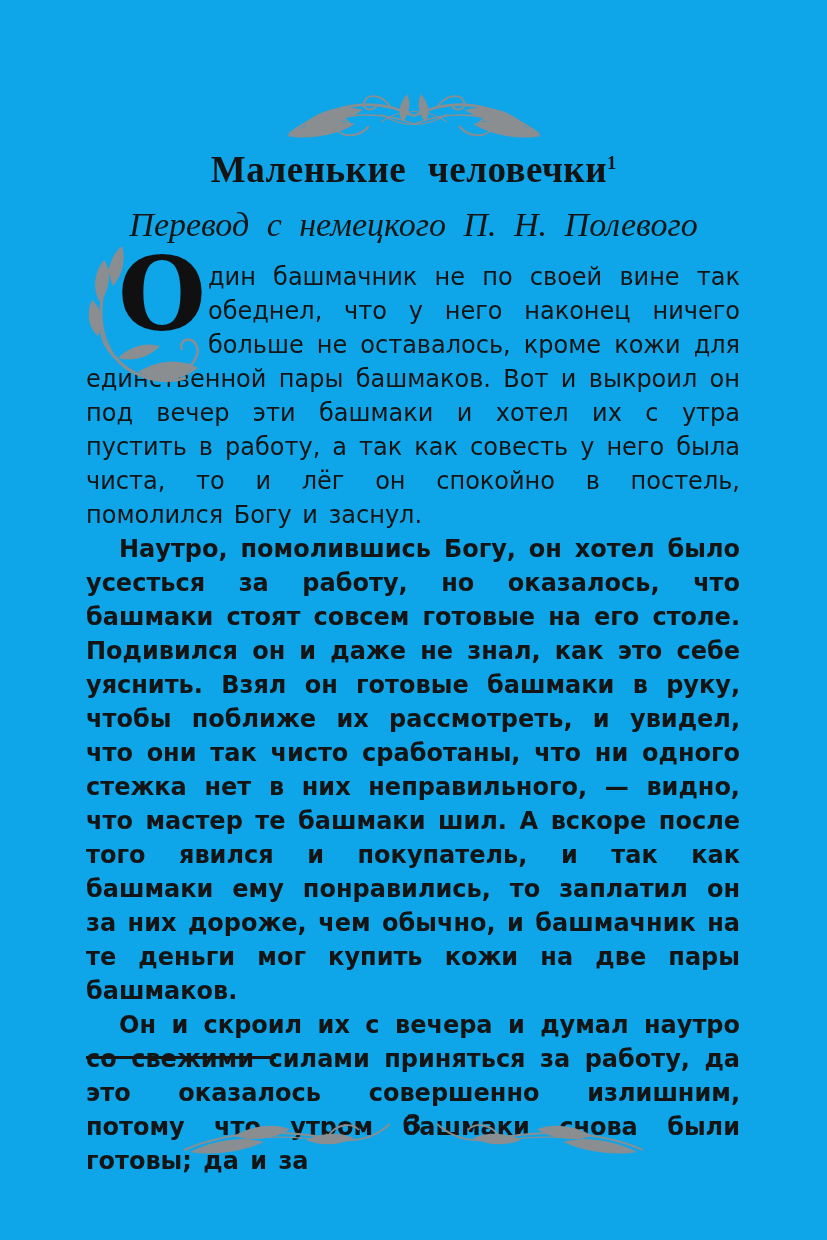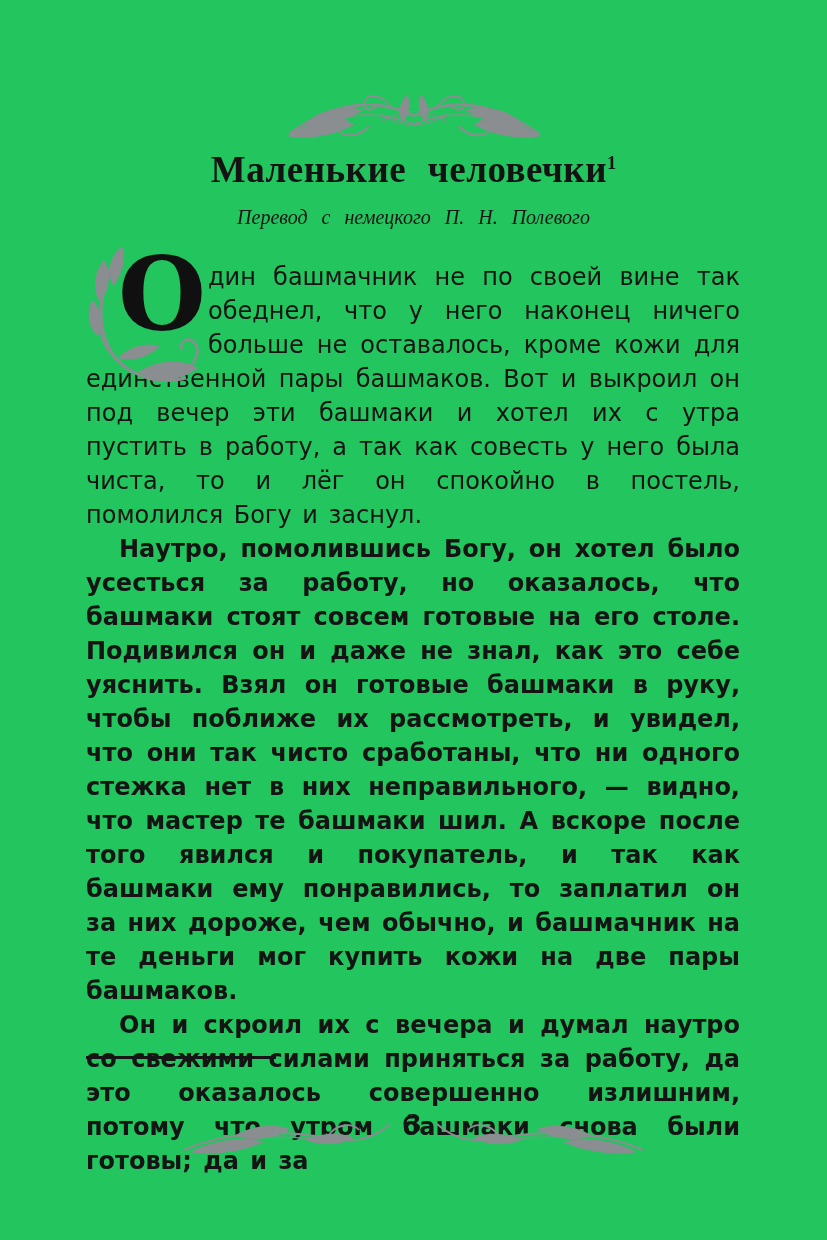--- a/index.html
+++ b/index.html
@@ -1,20 +1,20 @@
 <!DOCTYPE html>
 <html><head>
 <meta charset="utf-8">
 <style>
   html, body { margin: 0; padding: 0; background: #ffffff; }
   .page {
     position: relative;
     width: 827px;
     height: 1240px;
-    background: #22c55e;
+    background: #0ea5e9;
     overflow: hidden;
     font-family: "DejaVu Sans", sans-serif;
     color: #141414;
   }
 
   
   .ornament-top {
     position: absolute;
     top: 86px;
     left: 283px;
@@ -38,21 +38,21 @@
   }
   .title sup { font-size: 0.5em; vertical-align: super; letter-spacing: 0; }
   .subtitle {
     position: absolute;
     top: 206px;
     left: 0; right: 0;
     margin: 0;
     text-align: center;
     font-family: "Liberation Serif", serif;
     font-style: italic;
-    font-size: 20px;
+    font-size: 34px;
     word-spacing: 9px;
     color: #161616;
   }
 
   
   .body-text {
     position: absolute;
     left: 86px;
     top: 260px;
     width: 654px;

